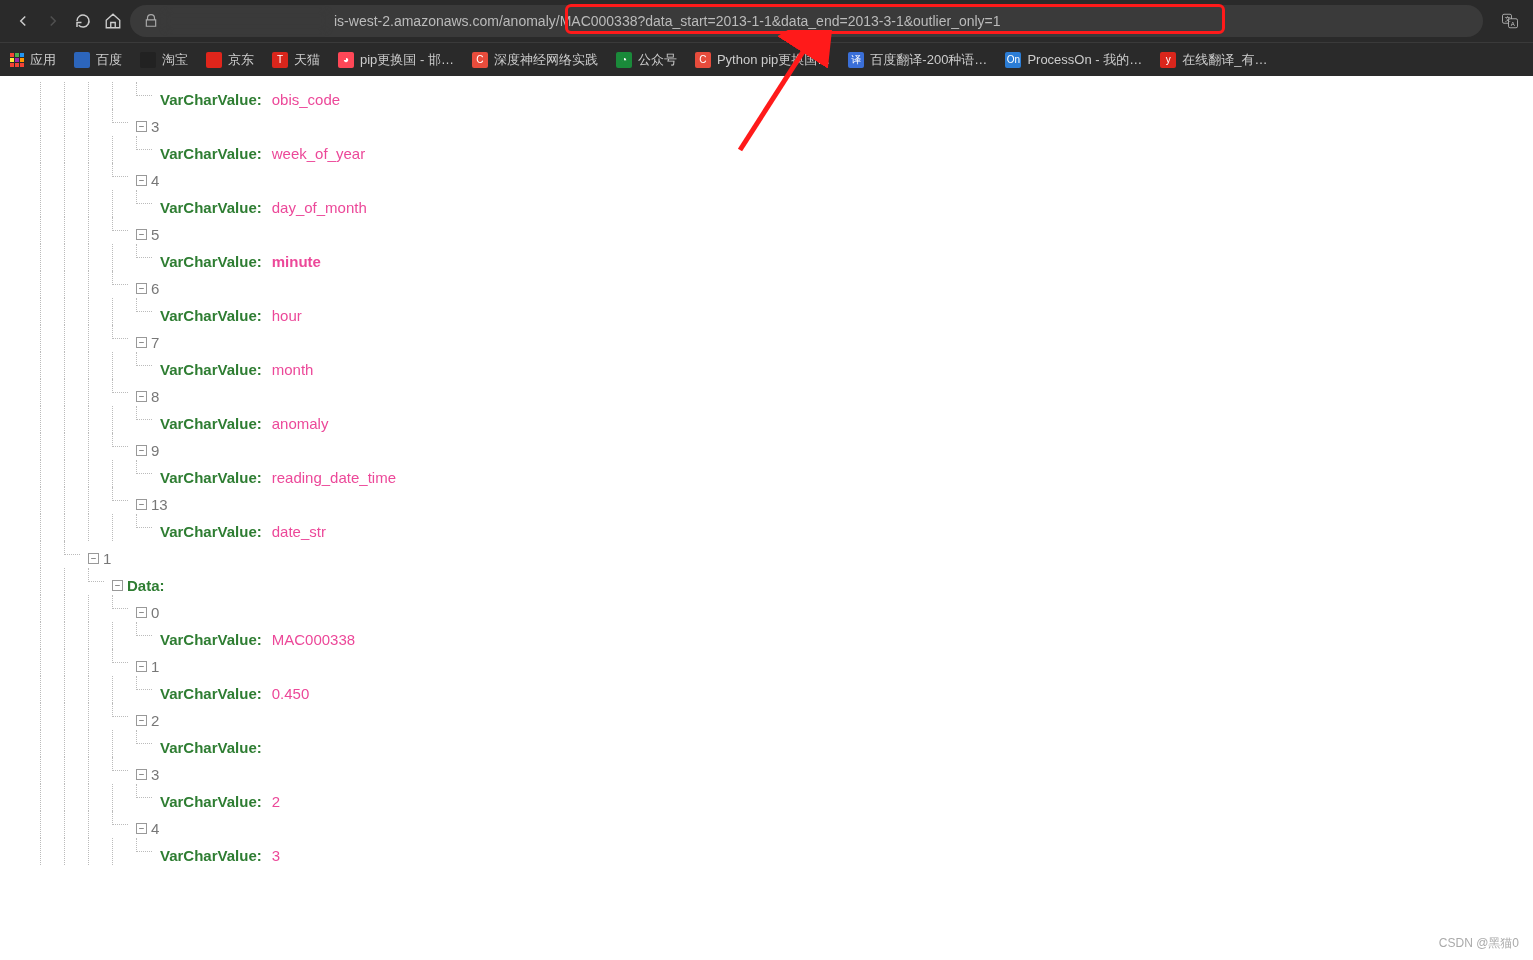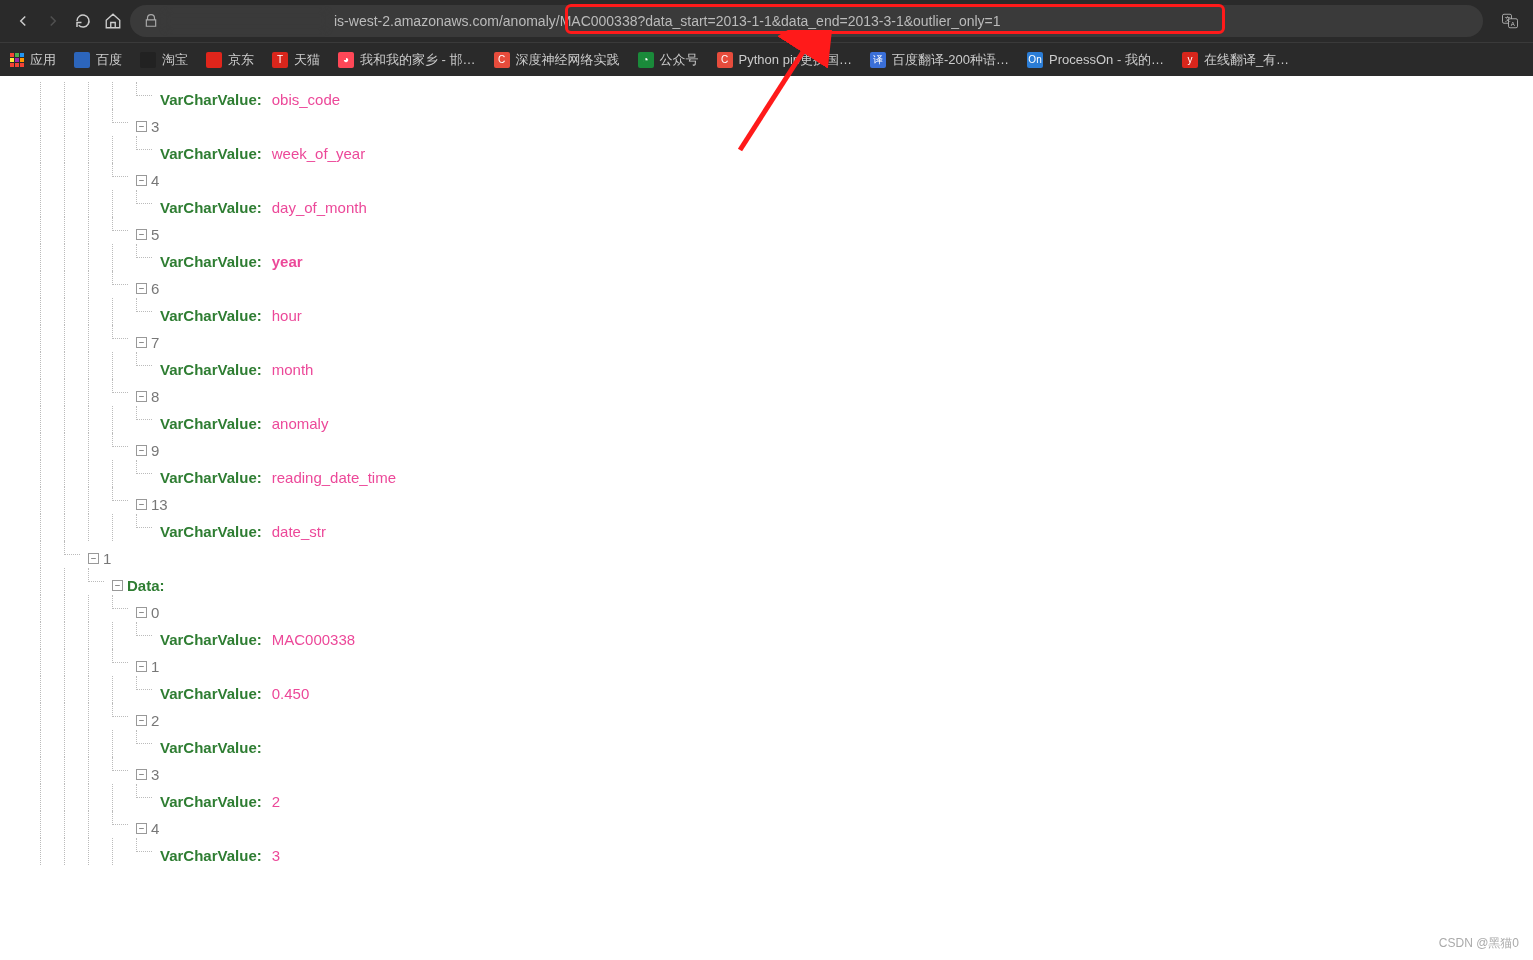--- a/index.html
+++ b/index.html
@@ -104,21 +104,21 @@
     <div class="bm-item">
       <div class="bm-icon" style="background:#e1251b"></div>
       <span>京东</span>
     </div>
     <div class="bm-item">
       <div class="bm-icon" style="background:#d9261c">T</div>
       <span>天猫</span>
     </div>
     <div class="bm-item">
       <div class="bm-icon" style="background:#ff4757">◕</div>
-      <span>我和我的家乡 - 邯…</span>
+      <span>pip更换国 - 邯…</span>
     </div>
     <div class="bm-item">
       <div class="bm-icon" style="background:#e74c3c">C</div>
       <span>深度神经网络实践</span>
     </div>
     <div class="bm-item">
       <div class="bm-icon" style="background:#1a8a3a">◔</div>
       <span>公众号</span>
     </div>
     <div class="bm-item">
@@ -170,21 +170,21 @@
     </div>
     <div class="tree-row">
       <span class="indent" style="position:relative"><span class="level" style=""></span><span class="level" style=""></span><span class="level" style=""></span><span class="level" style="border-left:none"><span style="position:absolute;left:0;top:0;height:14px;border-left:1px dotted #bbb"></span><span style="position:absolute;left:0;top:13px;width:16px;border-top:1px dotted #bbb"></span></span></span>
       <span class="toggle">−</span>
       <span class="idx">5</span>
     </div>
     <div class="tree-row">
       <span class="indent" style="position:relative"><span class="level" style=""></span><span class="level" style=""></span><span class="level" style=""></span><span class="level" style=""></span><span class="level" style="border-left:none"><span style="position:absolute;left:0;top:0;height:14px;border-left:1px dotted #bbb"></span><span style="position:absolute;left:0;top:13px;width:16px;border-top:1px dotted #bbb"></span></span></span>
       <span class="key bold">VarCharValue</span>
       <span class="colon"> :</span>
-      <span class="val bold">year</span>
+      <span class="val bold">minute</span>
     </div>
     <div class="tree-row">
       <span class="indent" style="position:relative"><span class="level" style=""></span><span class="level" style=""></span><span class="level" style=""></span><span class="level" style="border-left:none"><span style="position:absolute;left:0;top:0;height:14px;border-left:1px dotted #bbb"></span><span style="position:absolute;left:0;top:13px;width:16px;border-top:1px dotted #bbb"></span></span></span>
       <span class="toggle">−</span>
       <span class="idx">6</span>
     </div>
     <div class="tree-row">
       <span class="indent" style="position:relative"><span class="level" style=""></span><span class="level" style=""></span><span class="level" style=""></span><span class="level" style=""></span><span class="level" style="border-left:none"><span style="position:absolute;left:0;top:0;height:14px;border-left:1px dotted #bbb"></span><span style="position:absolute;left:0;top:13px;width:16px;border-top:1px dotted #bbb"></span></span></span>
       <span class="key ">VarCharValue</span>
       <span class="colon"> :</span>

